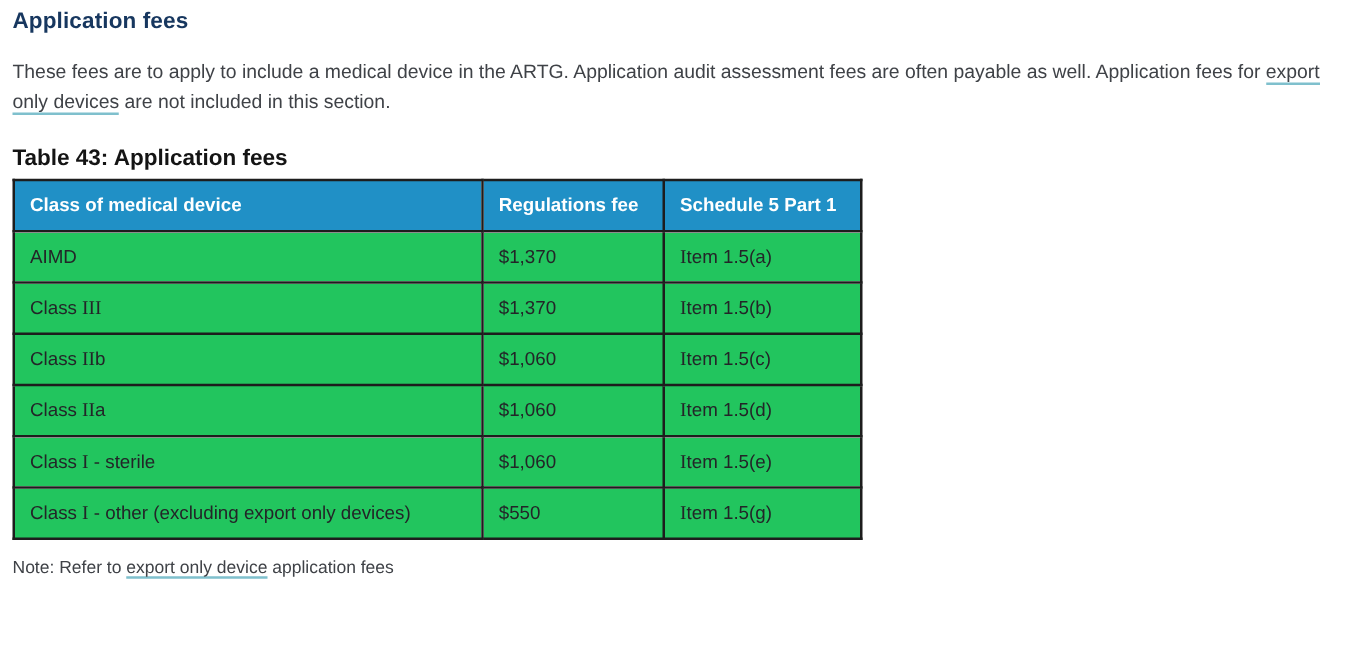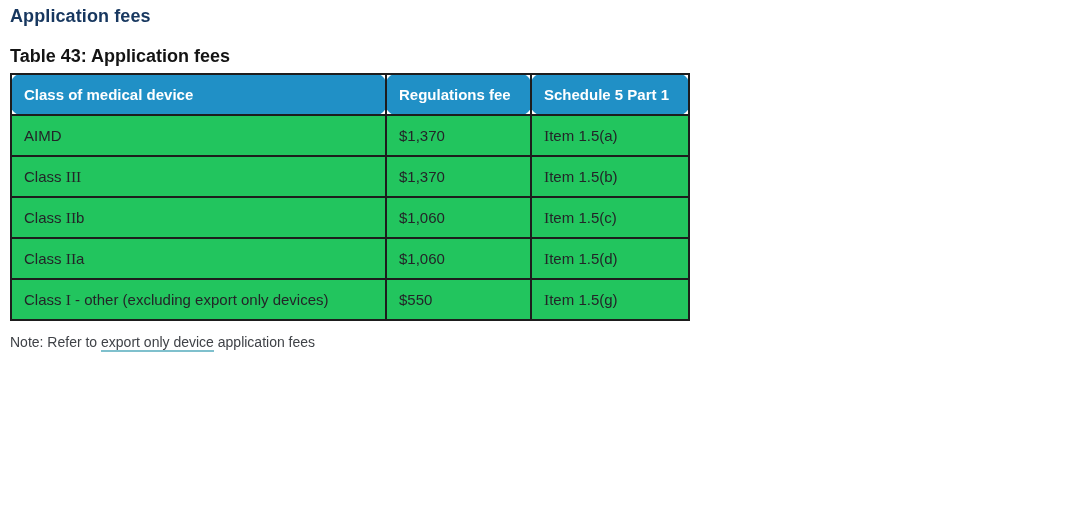--- a/index.html
+++ b/index.html
@@ -56,41 +56,41 @@
     padding: 0 10px 0 12px;
     height: 41px;
     font-size: 15px;
     white-space: nowrap;
     overflow: hidden;
   }
   table.fees th {
     background: #2090c6;
     color: #ffffff;
     font-weight: bold;
-    border-radius: 10px;
   }
   table.fees td { color: #232528; background: #22c55e; }
   col.c1 { width: 375px; }
   col.c2 { width: 145px; }
   col.c3 { width: 158px; }
 
   
   .rn { font-family: "Liberation Serif", "DejaVu Serif", serif; font-size: 1.04em; }
 
   .footnotes { margin-top: 10px; font-size: 14px; line-height: 23px; color: #3f4247; }
   .footnotes .italic { font-style: italic; }
   .ext-icon { display: inline-block; vertical-align: 4px; margin-left: 3px; }
 </style>
 </head>
 <body>
 
 <div class="page">
 
   <h1 class="page-title">Application fees</h1>
 
+  <p class="intro"><span>These fees are to apply to include a medical device in the ARTG. Application audit assessment fees are often payable as well. Application fees for </span><a class="tealink">export only devices</a><span> are not included in this section.</span></p>
 
   <div class="table-caption">Table 43: Application fees</div>
 
   <table class="fees">
     <colgroup>
         <col class="c1">
         <col class="c2">
         <col class="c3">
       </colgroup>
     <thead>
@@ -115,20 +115,25 @@
           <td>Class <span class="rn">II</span>b</td>
           <td>$1,060</td>
           <td><span class="rn">I</span>tem 1.5(c)</td>
         </tr>
         <tr>
           <td>Class <span class="rn">II</span>a</td>
           <td>$1,060</td>
           <td><span class="rn">I</span>tem 1.5(d)</td>
         </tr>
         <tr>
+          <td>Class <span class="rn">I</span> - sterile</td>
+          <td>$1,060</td>
+          <td><span class="rn">I</span>tem 1.5(e)</td>
+        </tr>
+        <tr>
           <td>Class <span class="rn">I</span> - other (excluding export only devices)</td>
           <td>$550</td>
           <td><span class="rn">I</span>tem 1.5(g)</td>
         </tr>
       </tbody>
   </table>
 
   <div class="footnotes">
     <div><span>Note: Refer to </span><a class="tealink">export only device</a><span> application fees</span></div>
   </div>

